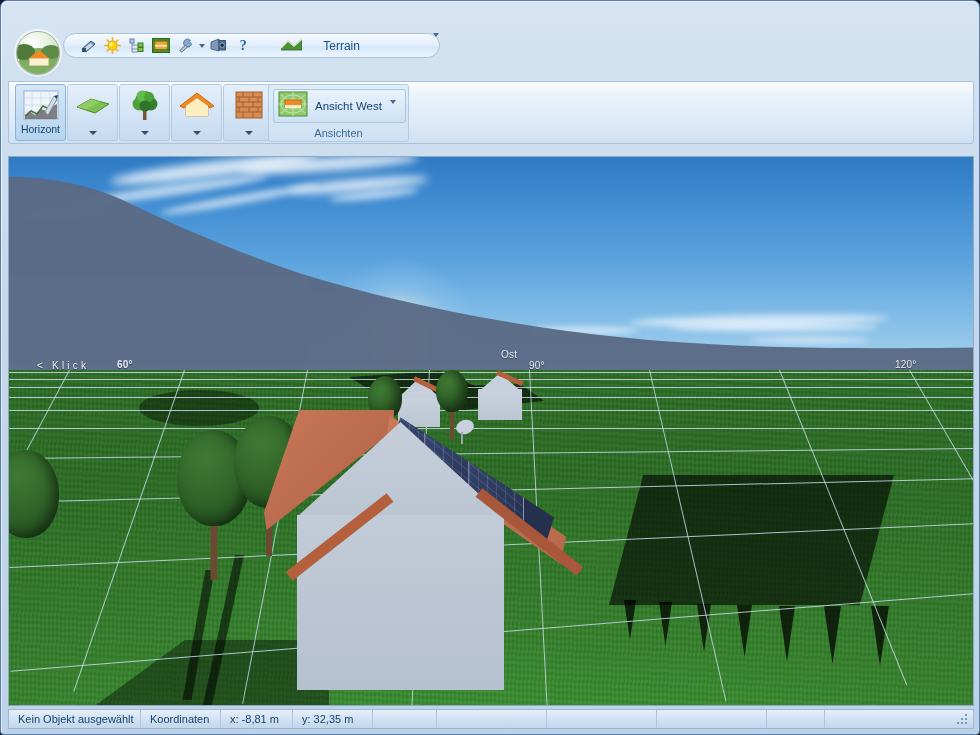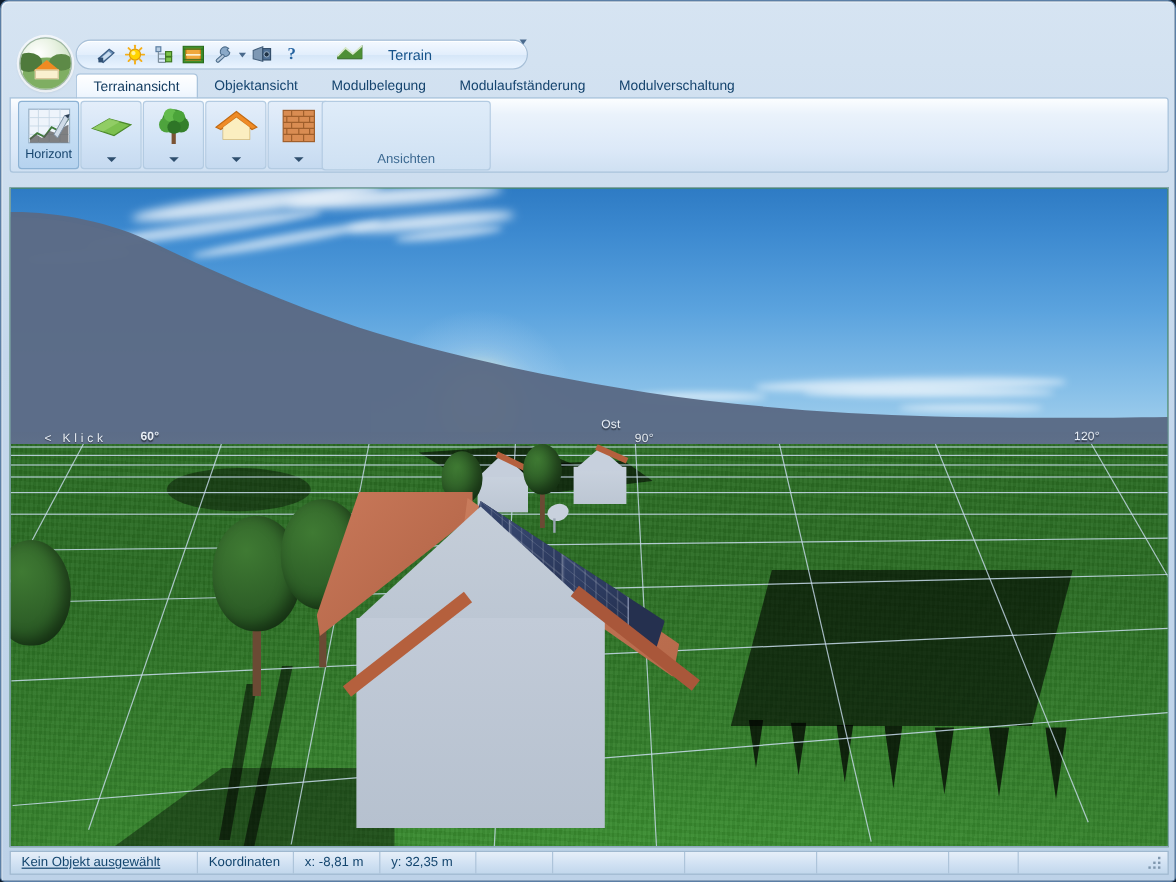--- a/index.html
+++ b/index.html
@@ -355,37 +355,20 @@
           <svg width="21" height="14" viewBox="0 0 21 14">
             <path d="M0 11 L7 4 L13 9 L21 2 L21 13 L0 13 Z" fill="#4d8f35" stroke="#2f6420" stroke-width="0.8"></path>
             <path d="M0 11 L7 4 L13 9 L21 2" fill="none" stroke="#d8e8ca" stroke-width="1.4"></path>
           </svg>
         </span>
         <span class="lbl">Terrain</span>
         <span class="dd"><span class="caret"></span></span>
       </div>
     </div>
 
-    <div class="tabs">
-      <div class="tab active">
-        <span>Terrainansicht</span>
-      </div>
-      <div class="tab">
-        <span>Objektansicht</span>
-      </div>
-      <div class="tab">
-        <span>Modulbelegung</span>
-      </div>
-      <div class="tab">
-        <span>Modulaufständerung</span>
-      </div>
-      <div class="tab">
-        <span>Modulverschaltung</span>
-      </div>
-    </div>
 
     <div class="rbody">
 
       <div class="rgroup" style="left:6px;">
 
         <div class="bigbtn sel">
           <div class="ibox">
             <svg width="36" height="30" viewBox="0 0 36 30">
               <rect x="1" y="1" width="34" height="28" fill="#eef4fb" stroke="#9ab2c8"></rect>
               <g stroke="#c5d5e4" stroke-width="0.7">
@@ -464,20 +447,39 @@
                 <line x1="10" y1="22" x2="10" y2="28"></line>
                   <line x1="20" y1="22" x2="20" y2="28"></line>
               </g>
             </svg>
           </div>
           <div class="bcaret"></div>
         </div>
       </div>
 
       <div class="viewsgroup">
+        <div class="viewsbtn">
+          <span>
+            <svg width="30" height="26" viewBox="0 0 30 26">
+              <rect x="1" y="1" width="28" height="24" fill="#8fcb6e" stroke="#4f8a33"></rect>
+              <g stroke="#d7ecc6" stroke-width="0.8" fill="none" opacity=".9">
+                <ellipse cx="15" cy="13" rx="12" ry="9"></ellipse>
+                <ellipse cx="15" cy="13" rx="7" ry="5"></ellipse>
+                <line x1="1" y1="13" x2="29" y2="13"></line>
+                  <line x1="15" y1="1" x2="15" y2="25"></line>
+                <line x1="3" y1="4" x2="27" y2="22"></line>
+                  <line x1="3" y1="22" x2="27" y2="4"></line>
+              </g>
+              <rect x="7" y="9" width="16" height="7" fill="#ef8b26" stroke="#c26a13"></rect>
+              <rect x="7" y="14" width="16" height="3" fill="#fbeec0"></rect>
+            </svg>
+          </span>
+          <span class="vlbl">Ansicht West</span>
+          <span class="vdd"><span class="caret"></span></span>
+        </div>
         <div class="gname">Ansichten</div>
       </div>
     </div>
   </div>
 
   <div class="viewport">
 
     <div class="sky"></div>
 
     <div class="sunglow"></div>
@@ -609,21 +611,21 @@
         <div class="mh-gable"></div>
         <div class="mh-frontwall"></div>
 
         <div style="position:absolute;left:-2px;top:82px;width:128px;height:11px;background:#b5603d;transform:rotate(-38deg);transform-origin:right center;"></div>
         <div style="position:absolute;left:215px;top:77px;width:128px;height:11px;background:#a9573a;transform:rotate(38deg);transform-origin:left center;"></div>
       </div>
     </div>
   </div>
 
   <div class="statusbar">
-    <div class="sb-cell" style="width:156px;text-decoration:underline;">Kein Objekt ausgewählt</div>
+    <div class="sb-cell" style="width:132px;">Kein Objekt ausgewählt</div>
     <div class="sb-cell" style="width:80px;">Koordinaten</div>
     <div class="sb-cell" style="width:72px;">x: -8,81 m</div>
     <div class="sb-cell" style="width:80px;">y: 32,35 m</div>
     <div class="sb-cell" style="width:64px;"></div>
     <div class="sb-cell" style="width:110px;"></div>
     <div class="sb-cell" style="width:110px;"></div>
     <div class="sb-cell" style="width:110px;"></div>
     <div class="sb-cell" style="width:58px;"></div>
     <div class="sb-cell nb" style="flex:1;"></div>
     <div class="grip">

